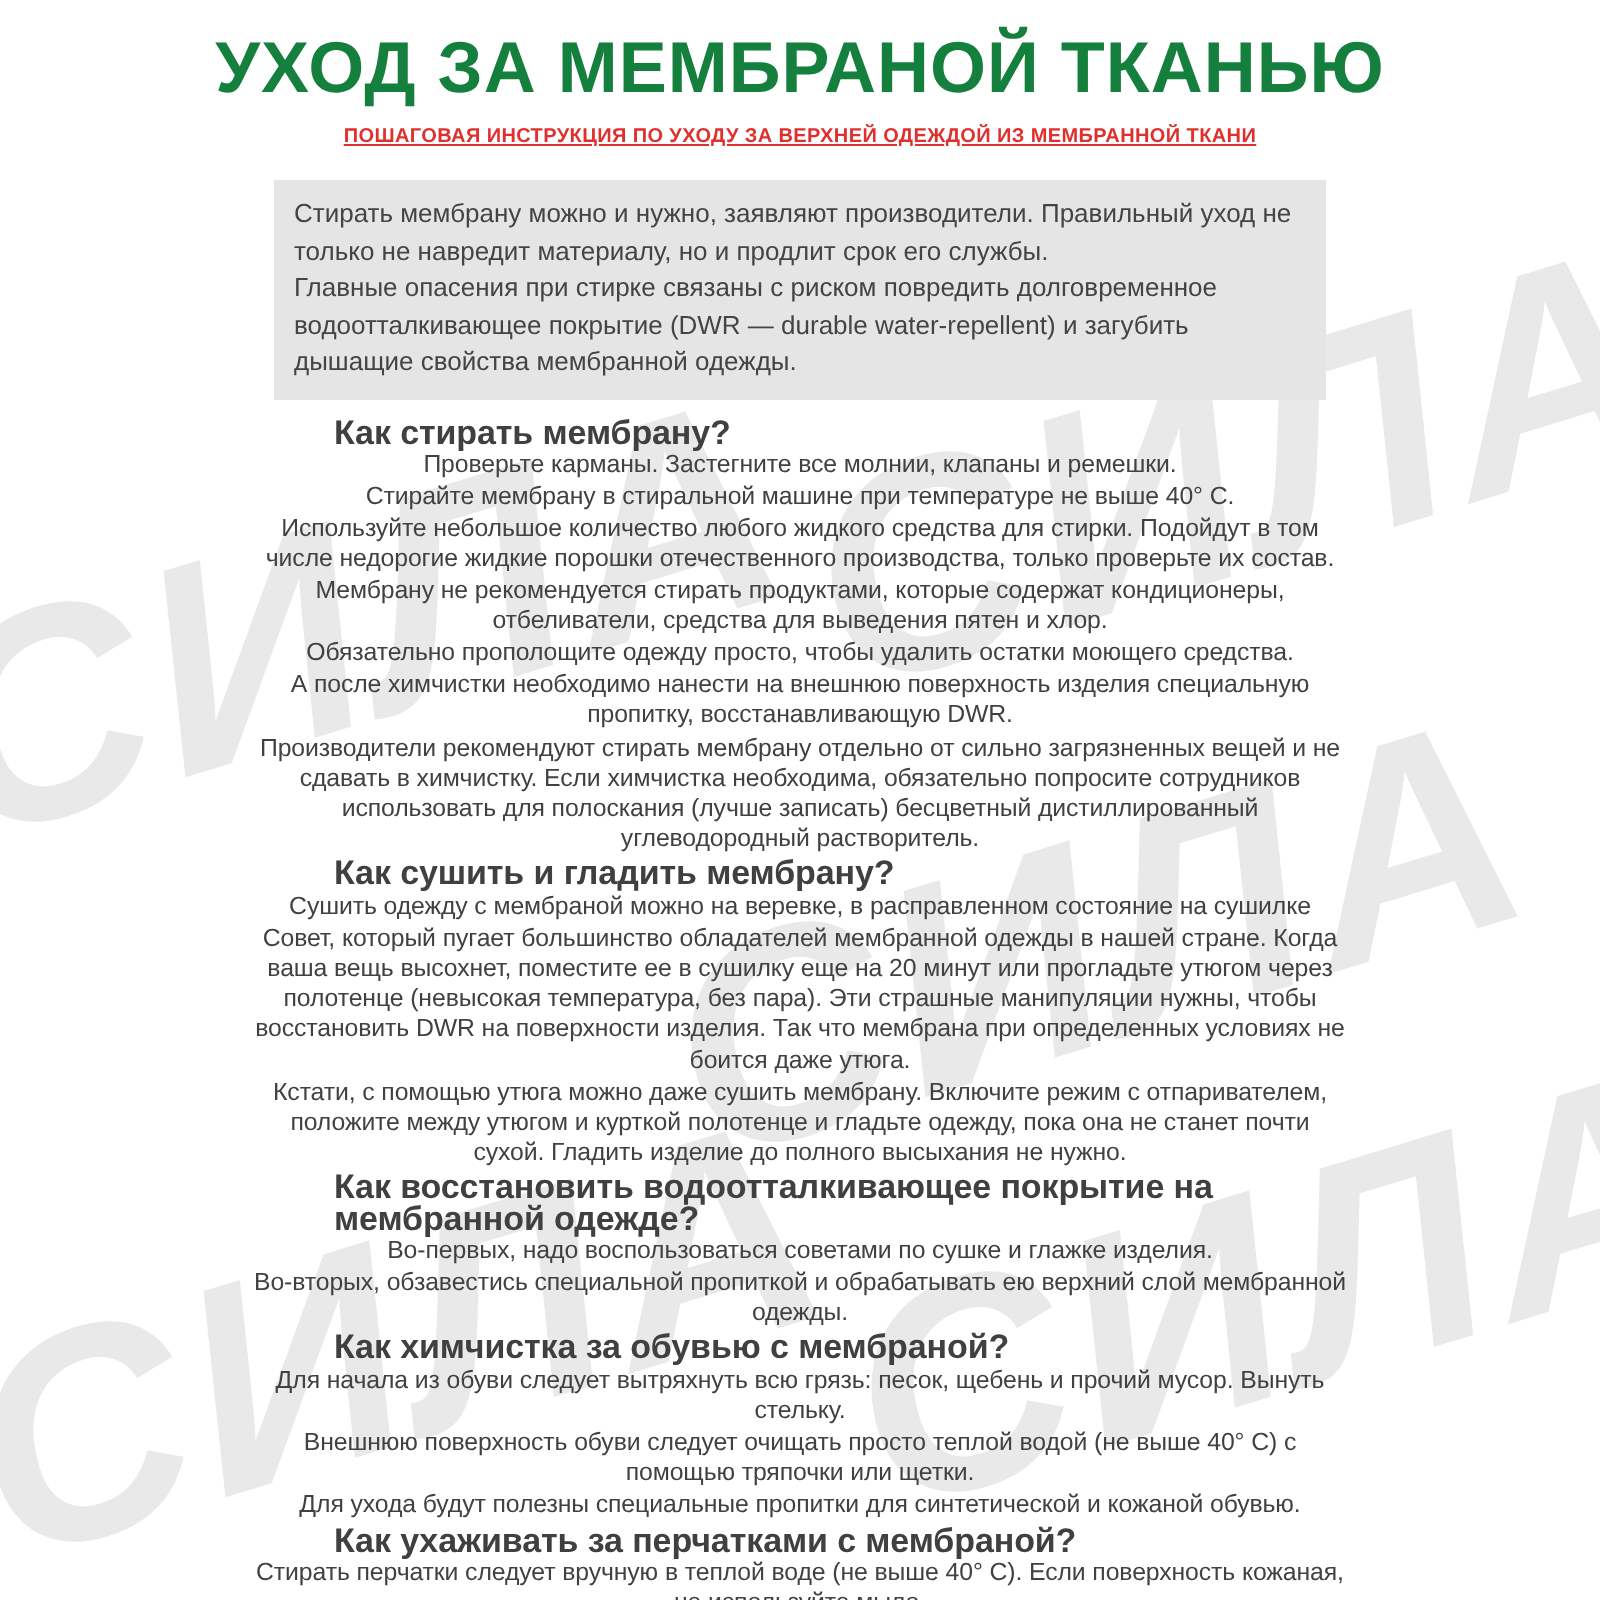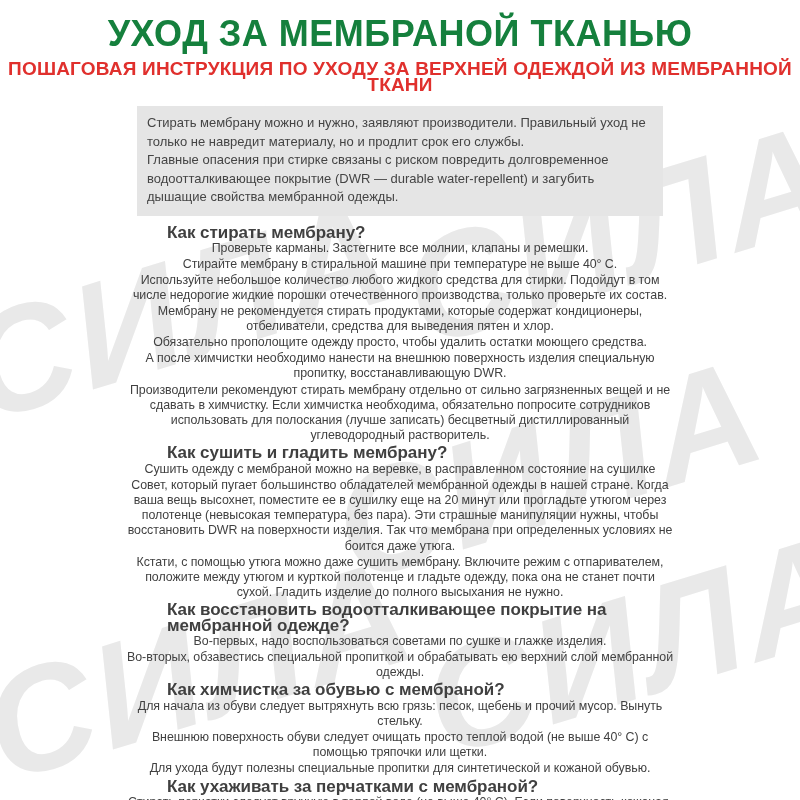--- a/index.html
+++ b/index.html
@@ -40,24 +40,25 @@
     color: #15803d;
     font-size: 36px;
     line-height: 40px;
     font-weight: bold;
     letter-spacing: 0.5px;
   }
   h2.subtitle {
     margin: 7px 0 0 0;
     text-align: center;
     color: #e0302d;
-    font-size: 19px;
+    font-size: 10px;
     line-height: 16px;
     font-weight: bold;
     letter-spacing: 0.2px;
+    text-decoration: underline;
   }
 
   .intro-box {
     margin: 13px auto 0 auto;
     width: 506px;
     background: #e5e5e5;
     padding: 8px 10px 9px 10px;
     font-size: 13px;
     line-height: 18.5px;
     color: #444444;

